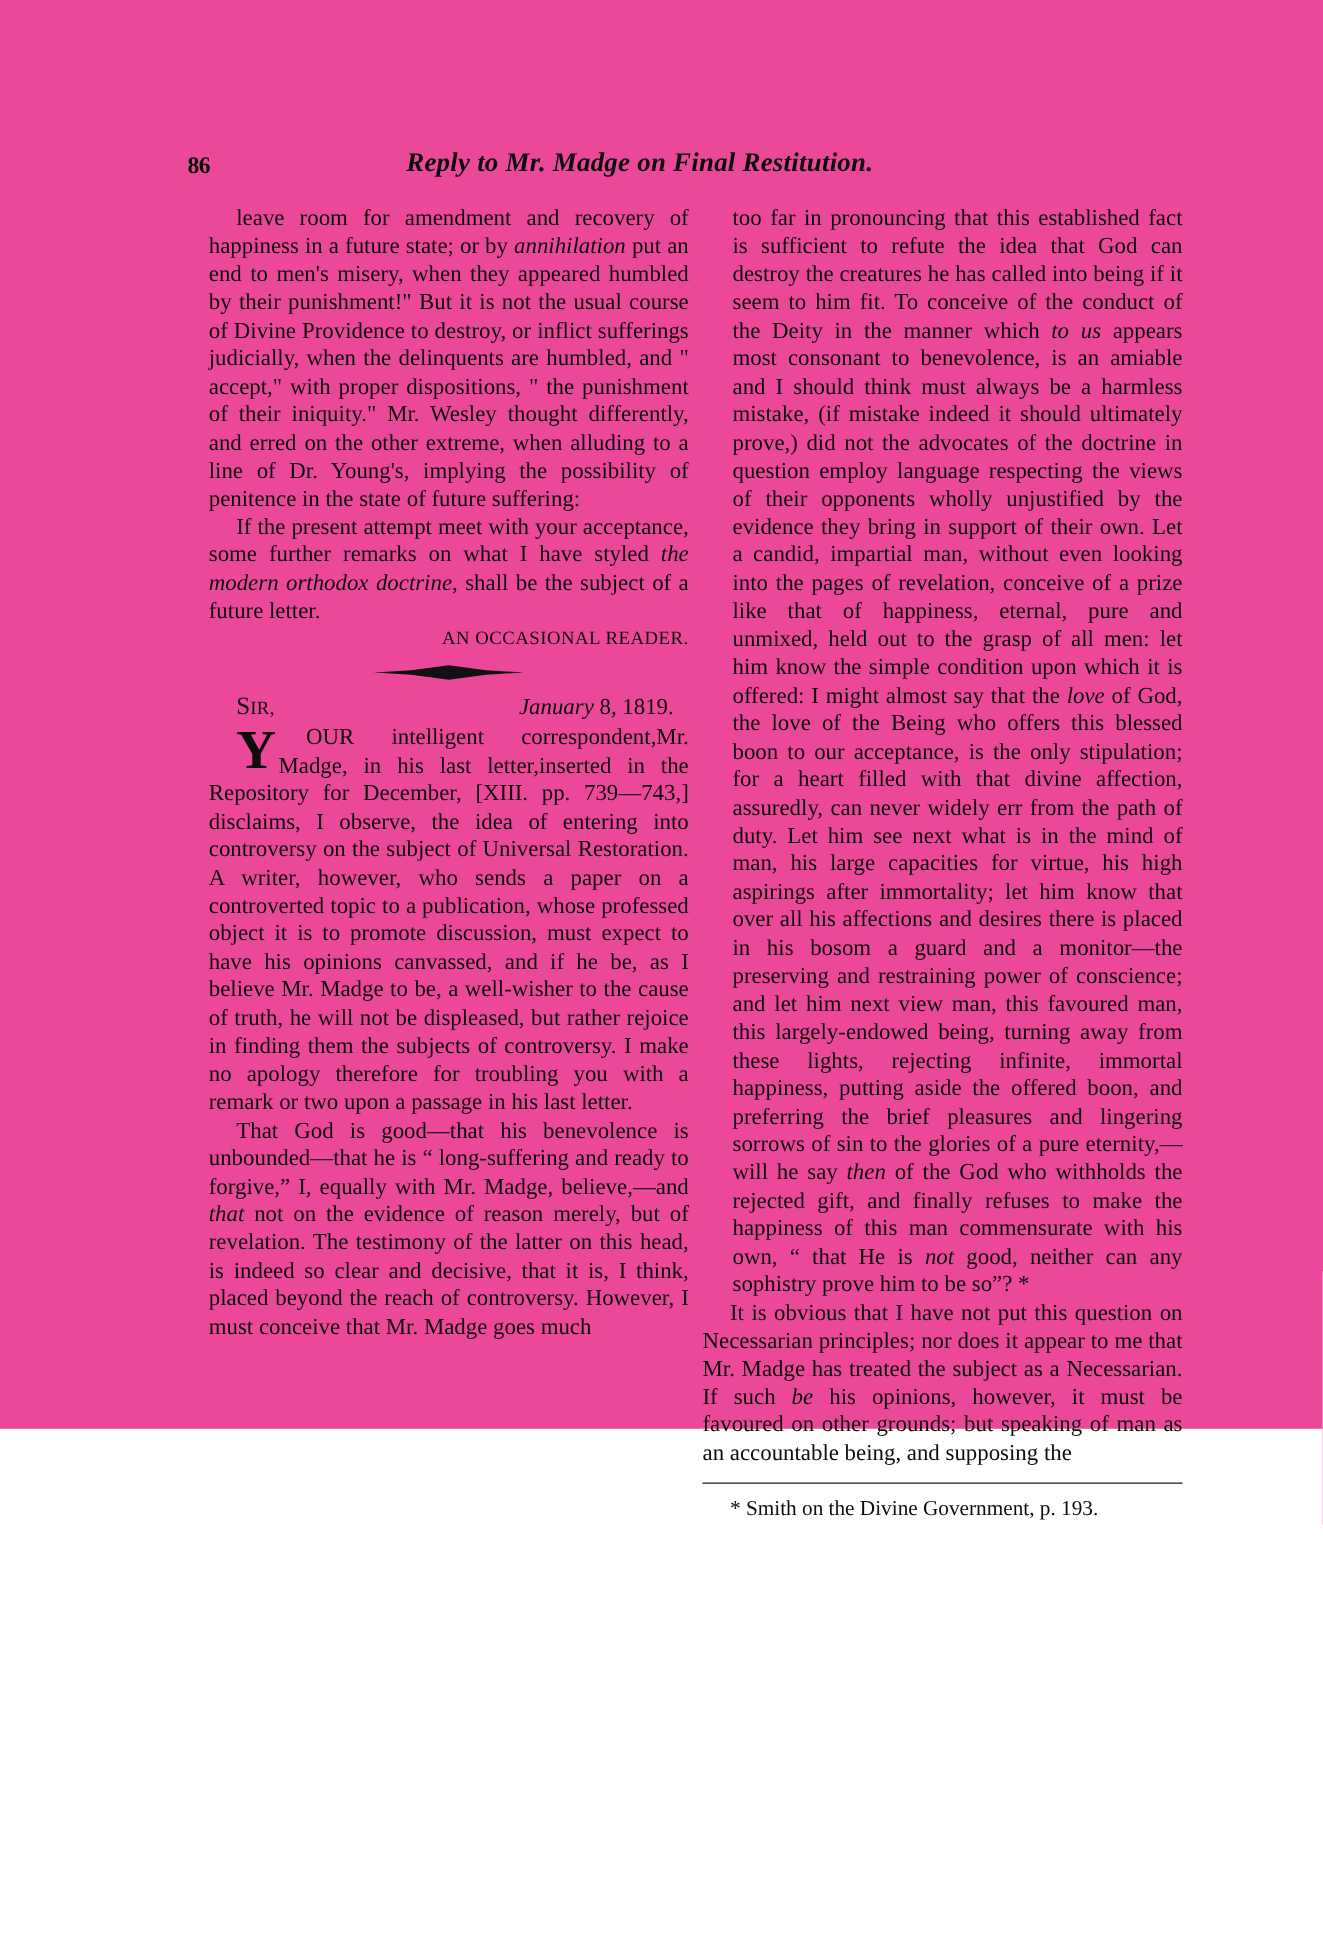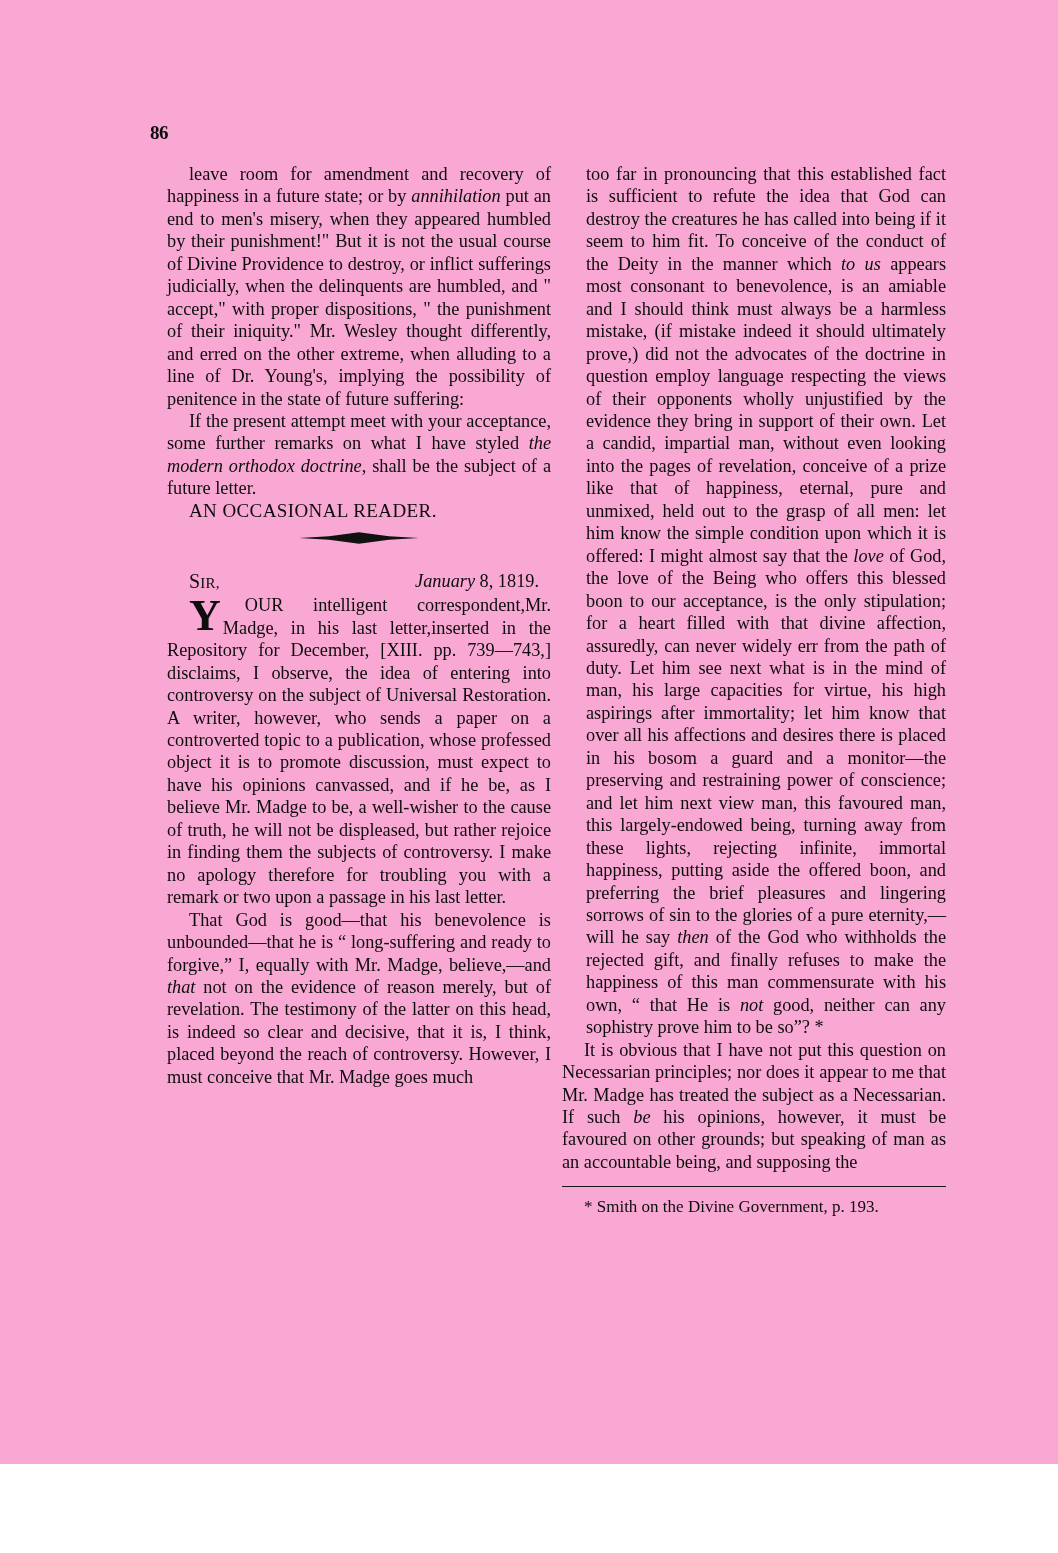--- a/index.html
+++ b/index.html
@@ -13,22 +13,22 @@
     position: relative;
     font-family: "Liberation Serif", "DejaVu Serif", serif;
     color: #0d0d0d;
     overflow: hidden;
   }
 
   .page {
     position: absolute;
     left: 0; top: 0;
     width: 1058px;
-    height: 1464px;
-    background: #f9a8d4;
+    height: 1143px;
+    background: #ec4899;
   }
 
   
   .running-head {
     position: absolute;
     left: 150px;
     top: 118px;
     width: 760px;
     height: 30px;
   }
@@ -76,40 +76,40 @@
   .verse {
     margin: 7px 0 7px 0;
     text-indent: 0;
     font-size: 17.4px;
     white-space: nowrap;
   }
 
   .signature {
     margin: 1px 0 0 0;
     text-indent: 0;
-    text-align: left;
-    font-size: 19px;
+    text-align: right;
+    font-size: 15px;
     letter-spacing: 0.4px;
     font-weight: normal;
   }
 
   
   .ornament {
     height: 26px;
     margin: 4px 0 2px 0;
     position: relative;
   }
   .ornament svg { position: absolute; left: 50%; top: 6px; transform: translateX(-50%); }
 
   
   .letter-head {
     display: block;
     position: relative;
     height: 24px;
-    margin-top: 18px;
+    margin-top: 2px;
     text-indent: 0;
   }
   .salutation {
     position: absolute;
     left: 22px;
     top: 0;
     font-size: 18.3px;
   }
   .salutation .sc-first { font-size: 20px; }
   .salutation .sc-rest { font-size: 15px; letter-spacing: 0.3px; }
@@ -154,20 +154,21 @@
 
   i, em { font-style: italic; }
 </style>
 </head>
 <body>
 
 <div class="page">
 
   <div class="running-head">
     <span class="folio">86</span>
+    <span class="head-title">Reply to Mr. Madge on Final Restitution.</span>
   </div>
 
   <div class="col col-left">
 
     <p><span>leave room for amendment and recovery of happiness in a future state; or by </span><i>annihilation</i><span> put an end to men's misery, when they appeared humbled by their punishment!" But it is not the usual course of Divine Providence to destroy, or inflict sufferings judicially, when the delinquents are humbled, and " accept," with proper dispositions, " the punishment of their iniquity."   Mr. Wesley thought differently, and erred on the other extreme, when alluding to a line of Dr. Young's, implying the possibility of penitence in the state of future suffering:</span></p>
 
 
 
     <p><span>If the present attempt meet with your acceptance, some further remarks on what I have styled </span><i>the modern orthodox doctrine</i><span>, shall be the subject of a future letter.</span></p>
 

